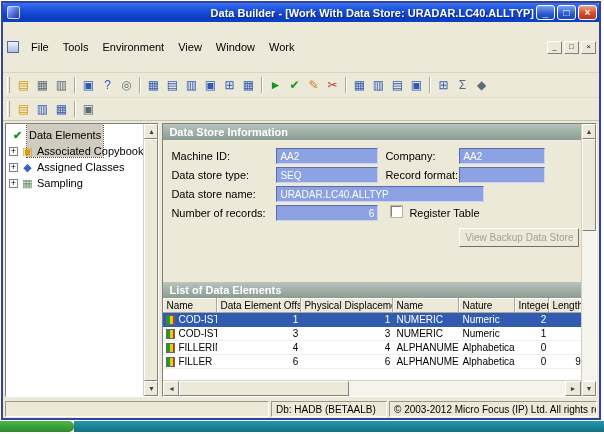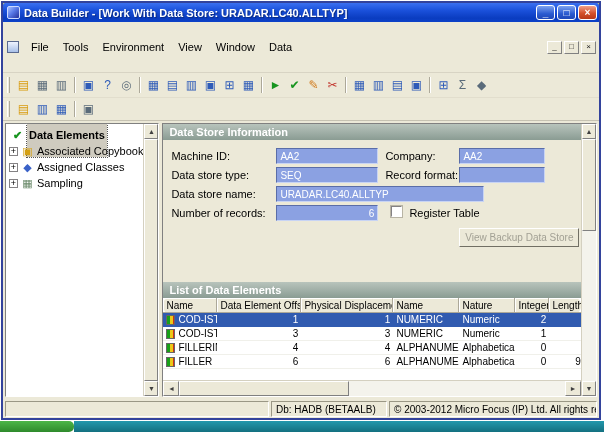--- a/index.html
+++ b/index.html
@@ -1,20 +1,20 @@
 <!DOCTYPE html>
 <html><head>
 <meta charset="utf-8">
 <style>
   * { box-sizing: border-box; margin: 0; padding: 0; }
   html,body { width: 604px; height: 434px; background: #fff; overflow: hidden;
     font-family: "Liberation Sans", sans-serif; font-size: 11px; }
 
   .window { width: 600px; height: 419px; margin: 1px 0 0 1px; border: 2px solid #33439c;
-    display: flex; flex-direction: column; background: #fde047; }
+    display: flex; flex-direction: column; background: #fde047; text-align: right; }
 
   
   .titlebar { flex: 0 0 19px; display: flex; align-items: center; padding: 0 2px;
     background: linear-gradient(180deg,#3a70f0 0%,#1a50da 40%,#0a3cc0 80%,#0c42c8 100%);
     border-radius: 2px 2px 0 0; }
   .app-icon { width: 13px; height: 13px; margin: 0 4px 0 2px; border-radius: 2px;
     background: linear-gradient(135deg,#aac2ff 0%,#5a7ae8 45%,#24309a 100%); border: 1px solid #cdd9ff; }
   .title-text { flex: 1; color: #fff; font-weight: bold; text-shadow: 1px 1px 1px #092a80;
     white-space: nowrap; overflow: hidden; }
   .wbtn { width: 19px; height: 15px; margin-left: 2px; display: flex; align-items: center;
@@ -52,21 +52,21 @@
     border: 1px solid; border-color: #808080 #fff #fff #808080; }
   .tree-items { flex: 1; padding: 3px 0 0 3px; overflow: hidden; }
   .tree-row { display: flex; align-items: center; height: 16px; white-space: nowrap; cursor: default; }
   .expander { flex: 0 0 9px; width: 9px; height: 9px; margin-right: 3px; background: #fff;
     border: 1px solid #848284; display: flex; align-items: center; justify-content: center;
     font-size: 9px; line-height: 7px; color: #000; }
   .no-expander { flex: 0 0 2px; }
   .tree-ico { flex: 0 0 13px; display: flex; justify-content: center; margin-right: 3px; font-size: 11px; }
   .t-check { color: #17941f; font-weight: bold; } .t-copy { color: #d4a012; }
   .t-class { color: #3a62c8; } .t-samp { color: #6a8a6a; }
-  .tree-label.sel { background: #cfcbbf; outline: 1px dotted #555; padding: 16px 2px; font-weight: bold; }
+  .tree-label.sel { background: #cfcbbf; outline: 1px dotted #555; padding: 16px 2px; }
 
   .content-panel { flex: 1; display: flex; min-width: 0; background: #ece9d8;
     border: 1px solid; border-color: #808080 #fff #fff #808080; }
   .content-col { flex: 1; display: flex; flex-direction: column; min-width: 0; }
   .sec-header { flex: 0 0 16px; display: flex; align-items: center; padding-left: 6px;
     background: linear-gradient(180deg,#b8c4bc,#8a9c93); color: #fff; font-weight: bold; }
 
   
   .form-area { flex: 0 0 142px; position: relative; }
   .flabel { position: absolute; color: #000; white-space: nowrap; }
@@ -133,21 +133,21 @@
     <span class="wbtn close">×</span>
   </div>
 
   <div class="menubar">
     <span class="mdi-doc"></span>
     <span class="menu-item">File</span>
     <span class="menu-item">Tools</span>
     <span class="menu-item">Environment</span>
     <span class="menu-item">View</span>
     <span class="menu-item">Window</span>
-    <span class="menu-item">Data</span>
+    <span class="menu-item">Work</span>
     <span class="mb-spacer"></span>
     <span class="mdibtn">_</span>
     <span class="mdibtn">□</span>
     <span class="mdibtn">×</span>
   </div>
 
   <div class="toolbar tb1">
     <span class="grip"></span>
     <span class="tbi ic-y">▤</span>
     <span class="tbi ic-gy">▦</span>

